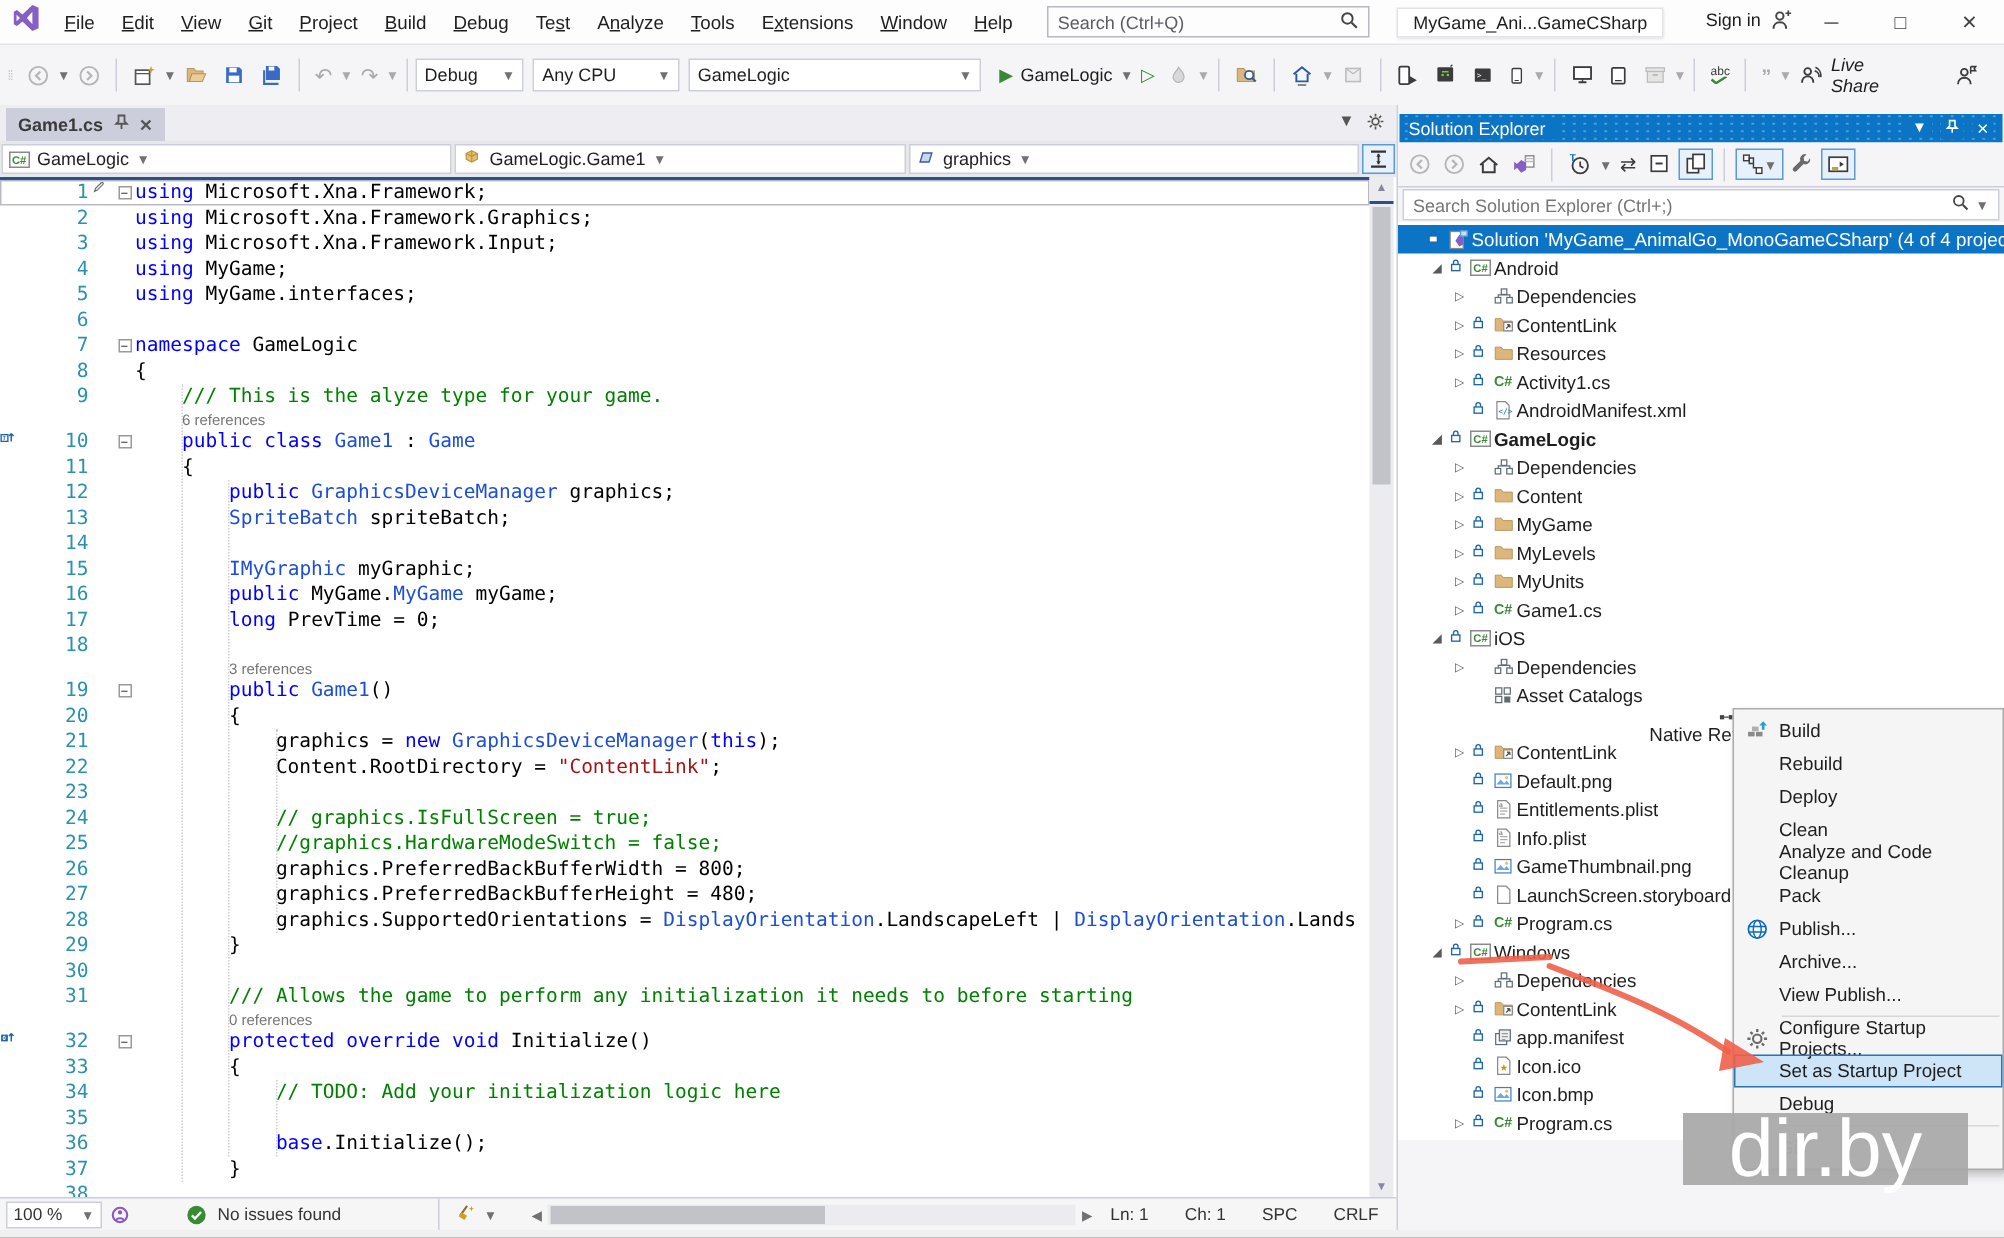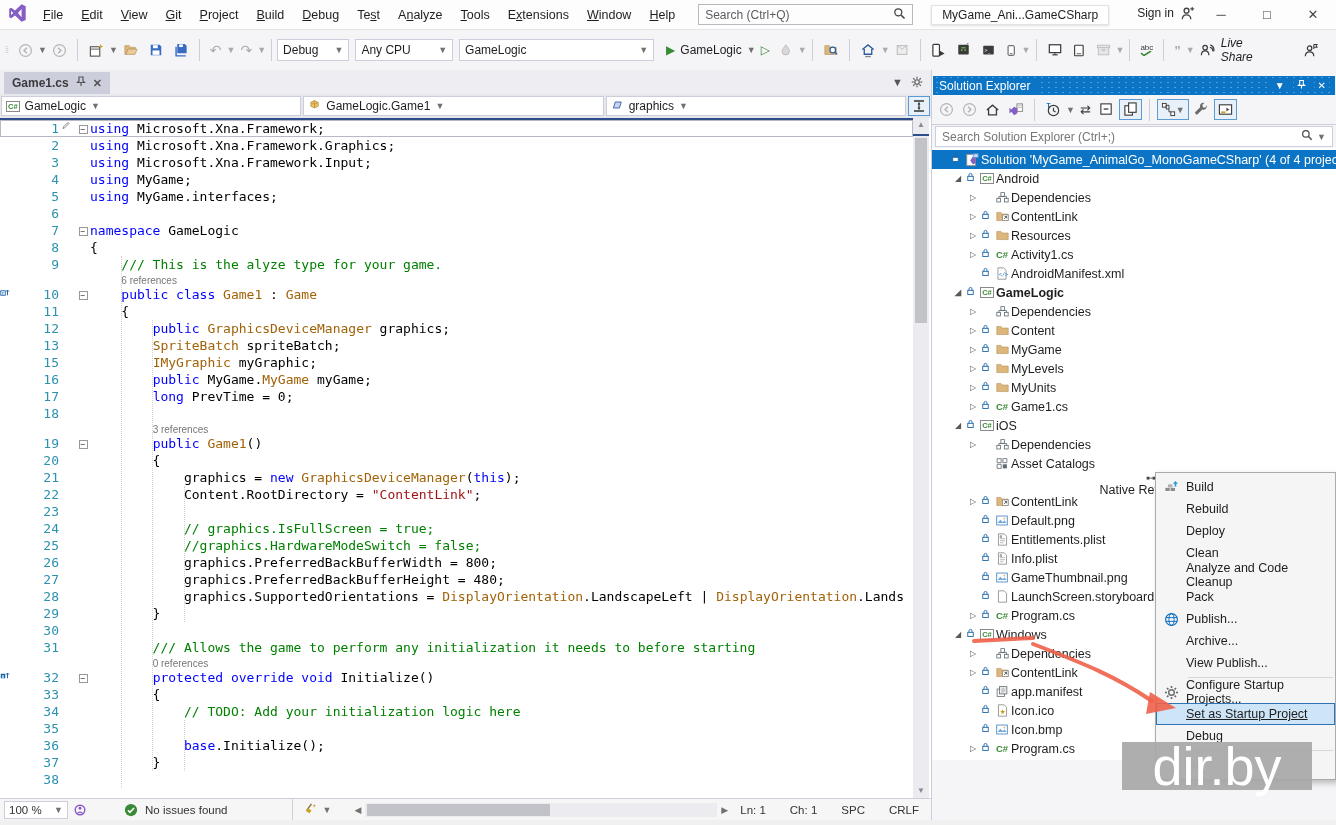--- a/index.html
+++ b/index.html
@@ -44,21 +44,21 @@
              border-top:2px solid #2C4F8C; font-family:"DejaVu Sans Mono", monospace; font-size:13px; }
   .crow{ display:flex; height:17px; line-height:17px; white-space:pre; }
   .lensrow{ display:flex; height:13px; line-height:13px; }
   .m-bp{ width:18px; flex:none; position:relative;}
   .m-num{ width:44px; flex:none; text-align:right; color:#2B91AF; padding-right:3px;}
   .m-trk{ width:14px; flex:none; position:relative;}
   .m-out{ width:14px; flex:none; text-align:center; }
   .m-code{ flex:1; overflow:hidden; position:relative;}
   .fold{ display:inline-block; width:9px; height:9px; border:1px solid #999; color:#333; font-size:8px;
          line-height:7px; text-align:center; background:#fff; vertical-align:1px;}
-  .tok-k{color:#0000FF;} .tok-t{color:#a16207;} .tok-s{color:#A31515;} .tok-c{color:#008000;} .tok-p{color:#000;}
+  .tok-k{color:#0000FF;} .tok-t{color:#1d4ed8;} .tok-s{color:#A31515;} .tok-c{color:#008000;} .tok-p{color:#000;}
   .lens{ font-family:"Liberation Sans", sans-serif; font-size:10px; color:#767676; }
   .curline{ outline:1px solid #B9B9C4; outline-offset:-1px; }
   .iguide{ position:absolute; width:0; border-left:1px dotted #CFCFCF; }
   
   .vscroll{ position:absolute; left:913px; top:118px; width:16px; height:680px; background:#ECECF0; }
   .vscroll .arr{ height:14px; text-align:center; font-size:8px; color:#868999; line-height:14px;}
   .vscroll .caretmark{ position:absolute; left:0; top:16px; width:16px; height:2px; background:#2C4F8C; }
   .vscroll .thumb{ position:absolute; left:2px; top:20px; width:12px; height:185px; background:#C2C3C9; }
   .vscroll .arrdn{ position:absolute; bottom:0; width:16px; }
   
@@ -93,21 +93,21 @@
   .trow.sel{ background:#0C74C4; color:#fff; }
   .trow.bold{ font-weight:bold; }
   .cs-badge{ display:inline-block; border:1px solid #8A8A8A; background:#fff; color:#388A34; font-size:7.5px;
              font-weight:bold; padding:0 1px; line-height:9px; }
   .cs-txt{ color:#388A34; font-weight:bold; font-size:9.5px; }
   
   .ctxmenu{ position:absolute; left:1155px; top:472px; width:181px; background:#F5F5F5; border:1px solid #ABABAB;
             box-shadow:3px 3px 6px rgba(0,0,0,.25); z-index:20; padding:3px 0; font-size:12.5px;}
   .cmi{ height:22px; display:flex; align-items:center; }
   .cmi .gutter{ width:30px; flex:none; display:flex; justify-content:center;}
-  .cmi.sel{ background:#CEE4F7; outline:1px solid #2E75B5; outline-offset:-1px;text-decoration:underline;}
+  .cmi.sel{ background:#CEE4F7; outline:1px solid #2E75B5; outline-offset:-1px;}
   .cmi.dis{ color:#9E9E9E; }
   .cmsep{ height:1px; background:#D7D7D7; margin:3px 2px 3px 32px; }
   
   .anno{ position:absolute; left:0; top:0; z-index:30; pointer-events:none; }
   .watermark{ position:absolute; left:1122px; top:742px; width:190px; height:48px; background:rgba(168,168,168,.93);
               z-index:40; display:flex; align-items:center; justify-content:center; }
   .watermark span{ color:#FFFFFF; font-size:54px; line-height:54px; font-family:"Liberation Sans", sans-serif; }
 </style>
 </head>
 <body>
@@ -460,20 +460,21 @@
         <div class="m-code"><span class="lens" style="padding-left: 31.32px;">6 references</span></div>
       </div>
       <div class="crow"><div class="m-bp"><span style="display: inline-flex; align-items: center;"><svg width="12" height="12" viewBox="0 0 16 16">
               <rect x="1" y="5" width="6" height="6" fill="#fff" stroke="#1E66A8" stroke-width="1.2"></rect>
               <text x="2.2" y="10" font-size="5" fill="#1E66A8" font-weight="bold">T</text>
               <path d="M10 11V4M10 4l-2 2.2M10 4l2 2.2" stroke="#1E66A8" stroke-width="1.3" fill="none"></path>
             </svg></span></div><div class="m-num">10</div><div class="m-trk"></div><div class="m-out"><span class="fold">−</span></div><div class="m-code"><span class="tok-p">    </span><span class="tok-k">public</span><span class="tok-p"> </span><span class="tok-k">class</span><span class="tok-p"> </span><span class="tok-t">Game1</span><span class="tok-p"> : </span><span class="tok-t">Game</span></div></div>
       <div class="crow"><div class="m-bp"></div><div class="m-num">11</div><div class="m-trk"></div><div class="m-out"></div><div class="m-code"><span class="tok-p">    {</span></div></div>
       <div class="crow"><div class="m-bp"></div><div class="m-num">12</div><div class="m-trk"></div><div class="m-out"></div><div class="m-code"><span class="tok-p">        </span><span class="tok-k">public</span><span class="tok-p"> </span><span class="tok-t">GraphicsDeviceManager</span><span class="tok-p"> graphics;</span></div></div>
       <div class="crow"><div class="m-bp"></div><div class="m-num">13</div><div class="m-trk"></div><div class="m-out"></div><div class="m-code"><span class="tok-p">        </span><span class="tok-t">SpriteBatch</span><span class="tok-p"> spriteBatch;</span></div></div>
+      <div class="crow"><div class="m-bp"></div><div class="m-num">14</div><div class="m-trk"></div><div class="m-out"></div><div class="m-code"></div></div>
       <div class="crow"><div class="m-bp"></div><div class="m-num">15</div><div class="m-trk"></div><div class="m-out"></div><div class="m-code"><span class="tok-p">        </span><span class="tok-t">IMyGraphic</span><span class="tok-p"> myGraphic;</span></div></div>
       <div class="crow"><div class="m-bp"></div><div class="m-num">16</div><div class="m-trk"></div><div class="m-out"></div><div class="m-code"><span class="tok-p">        </span><span class="tok-k">public</span><span class="tok-p"> MyGame.</span><span class="tok-t">MyGame</span><span class="tok-p"> myGame;</span></div></div>
       <div class="crow"><div class="m-bp"></div><div class="m-num">17</div><div class="m-trk"></div><div class="m-out"></div><div class="m-code"><span class="tok-p">        </span><span class="tok-k">long</span><span class="tok-p"> PrevTime = 0;</span></div></div>
       <div class="crow"><div class="m-bp"></div><div class="m-num">18</div><div class="m-trk"></div><div class="m-out"></div><div class="m-code"></div></div>
       <div class="lensrow">
         <div class="m-bp"></div>
         <div class="m-num"></div>
         <div class="m-trk"></div>
         <div class="m-out"></div>
         <div class="m-code"><span class="lens" style="padding-left: 62.64px;">3 references</span></div>

